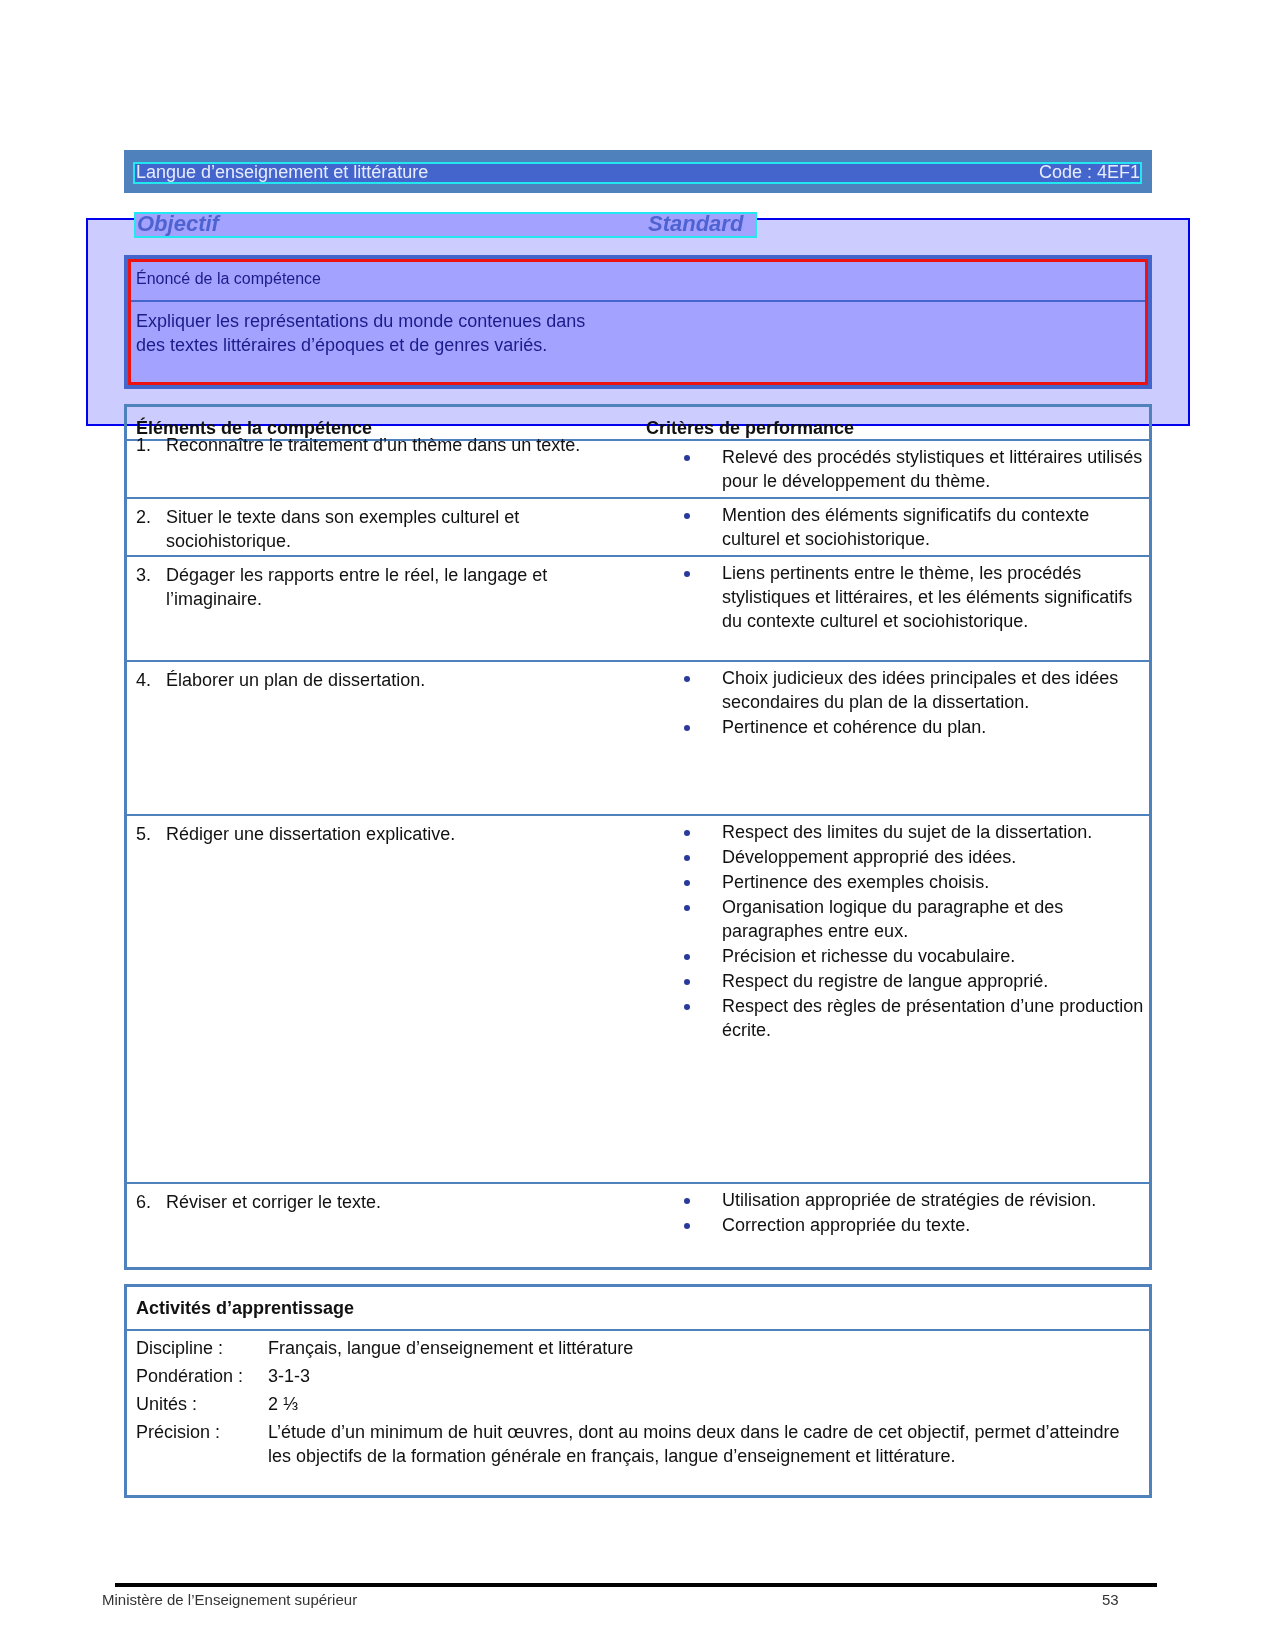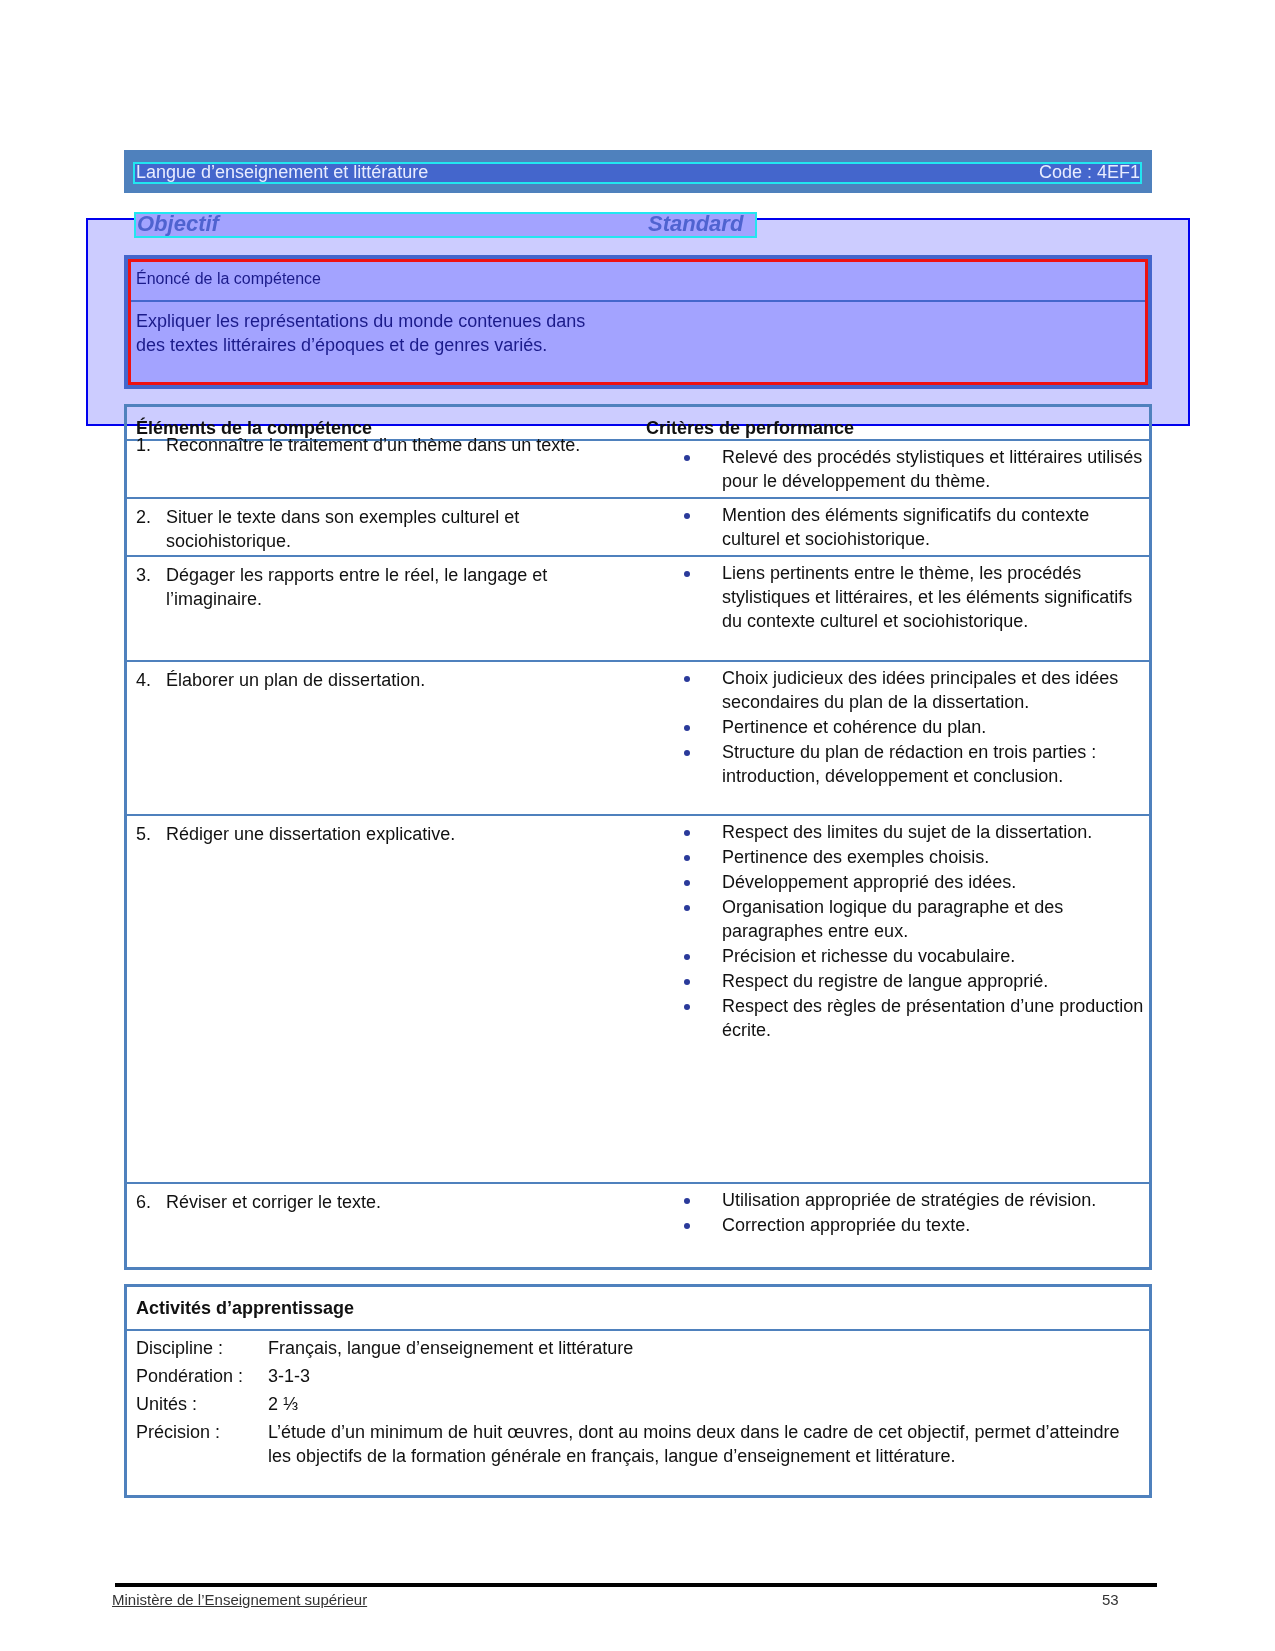--- a/index.html
+++ b/index.html
@@ -46,21 +46,21 @@
     
     .act-box { left: 124px; top: 1284px; width: 1028px; height: 214px; border: 3px solid #4f81bd; box-sizing: border-box; }
     .act-title { left: 136px; top: 1298px; font-size: 18px; font-weight: bold; color: #111; }
     .act-sep { left: 127px; top: 1329px; width: 1022px; height: 2px; background: #4f81bd; }
     .act-row { left: 136px; font-size: 18px; line-height: 24px; color: #111; }
     .act-label { display: inline-block; width: 132px; vertical-align: top; }
     .act-value { display: inline-block; vertical-align: top; width: 870px; }
 
     
     .footer-line { left: 115px; top: 1583px; width: 1042px; height: 4px; background: #000; }
-    .footer-left { left: 112px; top: 1591px; font-size: 15px; color: #333; text-decoration: underline; }
+    .footer-left { left: 102px; top: 1591px; font-size: 15px; color: #333; }
     .footer-right { left: 1102px; top: 1591px; font-size: 15px; color: #333; }
   </style>
 </head>
 <body>
 
 <div class="abs header-bar"></div>
 <div class="abs header-inner"></div>
 <div class="abs header-left">Langue d’enseignement et littérature</div>
 <div class="abs header-right">Code : 4EF1</div>
 
@@ -103,31 +103,30 @@
   <li><span class="bullet"></span><span>Liens pertinents entre le thème, les procédés stylistiques et littéraires, et les éléments significatifs du contexte culturel et sociohistorique.</span></li>
 </ul>
 <div class="abs row-sep" style="top:660px;"></div>
 
 <div class="abs el-text" style="top:668px;">
   <span class="el-num">4.</span><span class="el-body">Élaborer un plan de dissertation.</span>
 </div>
 <ul class="abs crit-list" style="top:666px;">
   <li><span class="bullet"></span><span>Choix judicieux des idées principales et des idées secondaires du plan de la dissertation.</span></li>
   <li><span class="bullet"></span><span>Pertinence et cohérence du plan.</span></li>
-  <li><span class="bullet"></span><span>Structure du plan de rédaction en trois parties : introduction, développement et conclusion.</span></li>
 </ul>
 <div class="abs row-sep" style="top:814px;"></div>
 
 <div class="abs el-text" style="top:822px;">
   <span class="el-num">5.</span><span class="el-body">Rédiger une dissertation explicative.</span>
 </div>
 <ul class="abs crit-list" style="top:820px;">
   <li><span class="bullet"></span><span>Respect des limites du sujet de la dissertation.</span></li>
+  <li><span class="bullet"></span><span>Développement approprié des idées.</span></li>
   <li><span class="bullet"></span><span>Pertinence des exemples choisis.</span></li>
-  <li><span class="bullet"></span><span>Développement approprié des idées.</span></li>
   <li><span class="bullet"></span><span>Organisation logique du paragraphe et des paragraphes entre eux.</span></li>
   <li><span class="bullet"></span><span>Précision et richesse du vocabulaire.</span></li>
   <li><span class="bullet"></span><span>Respect du registre de langue approprié.</span></li>
   <li><span class="bullet"></span><span>Respect des règles de présentation d’une production écrite.</span></li>
 </ul>
 <div class="abs row-sep" style="top:1182px;"></div>
 
 <div class="abs el-text" style="top:1190px;">
   <span class="el-num">6.</span><span class="el-body">Réviser et corriger le texte.</span>
 </div>

